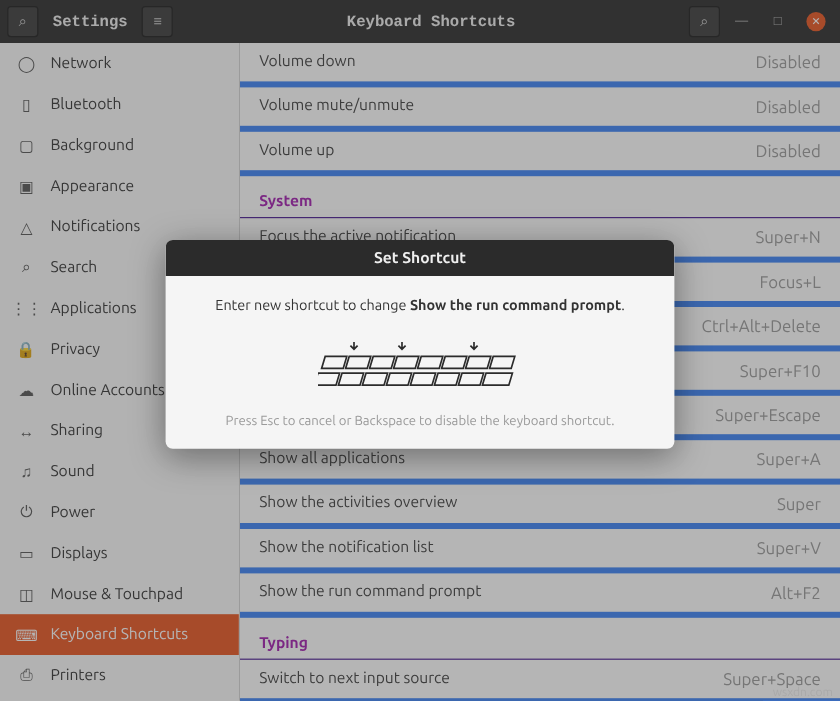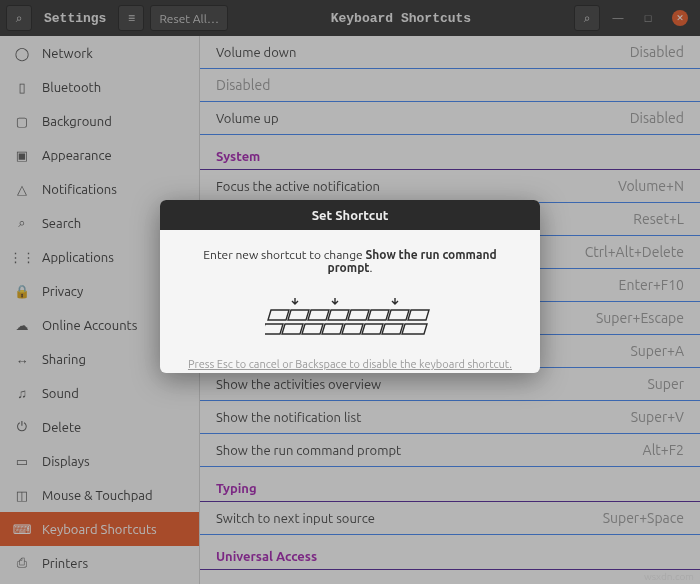--- a/index.html
+++ b/index.html
@@ -12,47 +12,46 @@
 .hb-win { width: 14px; height: 14px; display: flex; align-items: center; justify-content: center; font-size: 11px; color: #aaa; margin: 0 5px; }
 .main { display: flex; height: 548px; }
 .sidebar { width: 200px; background: #fafafa; border-right: 1px solid #d6d6d6; overflow-y: auto; }
 .side-item { display: flex; align-items: center; gap: 12px; padding: 9px 14px; color: #333; cursor: pointer; }
 .side-item .ico { width: 16px; height: 16px; display: flex; align-items: center; justify-content: center; color: #555; font-size: 13px; }
 .side-item .chev { margin-left: auto; color: #999; font-size: 11px; }
 .side-item.active { background: #e95420; color: #fff; }
 .side-item.active .ico { color: #fff; }
 .content { flex: 1; background: #fff; overflow-y: auto; }
 .group-hdr { font-weight: bold; color: #a21caf; padding: 14px 16px 6px; border-bottom: 1px solid #4c1d95; }
-.row { display: flex; align-items: center; padding: 8px 16px; border-bottom: 1px solid #3b82f6; }
+.row { display: flex; align-items: flex-start; padding: 8px 16px; border-bottom: 5px solid #3b82f6; }
 .row .name { flex: 1; }
 .row .accel { color: #999; font-size: 14px; }
 .row.bold .name { font-weight: bold; }
 .overlay { position: absolute; inset: 0; background: rgba(60,60,60,0.38); display: flex; align-items: flex-start; justify-content: center; }
-.dialog { margin-top: 200px; width: 380px; background: #f5f5f5; border-radius: 6px; box-shadow: 0 6px 28px rgba(0,0,0,0.4); overflow: hidden; }
+.dialog { margin-top: 200px; width: 424px; background: #f5f5f5; border-radius: 6px; box-shadow: 0 6px 28px rgba(0,0,0,0.4); overflow: hidden; }
 .dlg-head { background: #2b2b2b; color: #eee; text-align: center; font-weight: bold; padding: 8px; font-size: 13px; }
-.dlg-body { padding: 18px 20px 3px; text-align: center; }
+.dlg-body { padding: 18px 20px 17px; text-align: center; }
 .dlg-msg { font-size: 12px; color: #333; }
 .dlg-msg b { font-weight: bold; }
 .kbd-art { margin: 22px auto 18px; width: 170px; height: 44px; }
-.dlg-hint { font-size: 11px; color: #9a9a9a; text-decoration: underline; }
+.dlg-hint { font-size: 11px; color: #9a9a9a; }
 .watermark { position: absolute; bottom: 2px; right: 6px; font-size: 10px; color: #aaa; }
 svg { display: block; }
 </style>
 </head>
 <body>
 
 <div class="headerbar">
   <div class="hb-btn">
       <span>⌕</span>
     </div>
   <div class="hb-title">Settings</div>
   <div class="hb-btn">
       <span>≡</span>
     </div>
-  <div class="hb-btn">Reset All…</div>
   <div class="hb-spacer"></div>
   <div class="hb-title">Keyboard Shortcuts</div>
   <div class="hb-spacer"></div>
   <div class="hb-btn">
       <span>⌕</span>
     </div>
   <div class="hb-win">—</div>
   <div class="hb-win">□</div>
   <div class="hb-close">
       <span>✕</span>
@@ -102,21 +101,21 @@
       <div class="side-item">
         <span class="ico">↔</span>
         <span>Sharing</span>
       </div>
       <div class="side-item">
         <span class="ico">♫</span>
         <span>Sound</span>
       </div>
       <div class="side-item">
         <span class="ico">⏻</span>
-        <span>Delete</span>
+        <span>Power</span>
       </div>
       <div class="side-item">
         <span class="ico">▭</span>
         <span>Displays</span>
       </div>
       <div class="side-item">
         <span class="ico">◫</span>
         <span>Mouse &amp; Touchpad</span>
       </div>
       <div class="side-item active">
@@ -128,42 +127,43 @@
         <span>Printers</span>
       </div>
       <div class="side-item"></div>
     </div>
   <div class="content" id="content">
       <div class="row">
         <span class="name">Volume down</span>
         <span class="accel">Disabled</span>
       </div>
       <div class="row">
+        <span class="name">Volume mute/unmute</span>
         <span class="accel">Disabled</span>
       </div>
       <div class="row">
         <span class="name">Volume up</span>
         <span class="accel">Disabled</span>
       </div>
       <div class="group-hdr">System</div>
       <div class="row">
         <span class="name">Focus the active notification</span>
-        <span class="accel">Volume+N</span>
+        <span class="accel">Super+N</span>
       </div>
       <div class="row">
         <span class="name">Lock screen</span>
-        <span class="accel">Reset+L</span>
+        <span class="accel">Focus+L</span>
       </div>
       <div class="row">
         <span class="name">Log out</span>
         <span class="accel">Ctrl+Alt+Delete</span>
       </div>
       <div class="row">
         <span class="name">Open the application menu</span>
-        <span class="accel">Enter+F10</span>
+        <span class="accel">Super+F10</span>
       </div>
       <div class="row">
         <span class="name">Restore the keyboard shortcuts</span>
         <span class="accel">Super+Escape</span>
       </div>
       <div class="row">
         <span class="name">Show all applications</span>
         <span class="accel">Super+A</span>
       </div>
       <div class="row">

